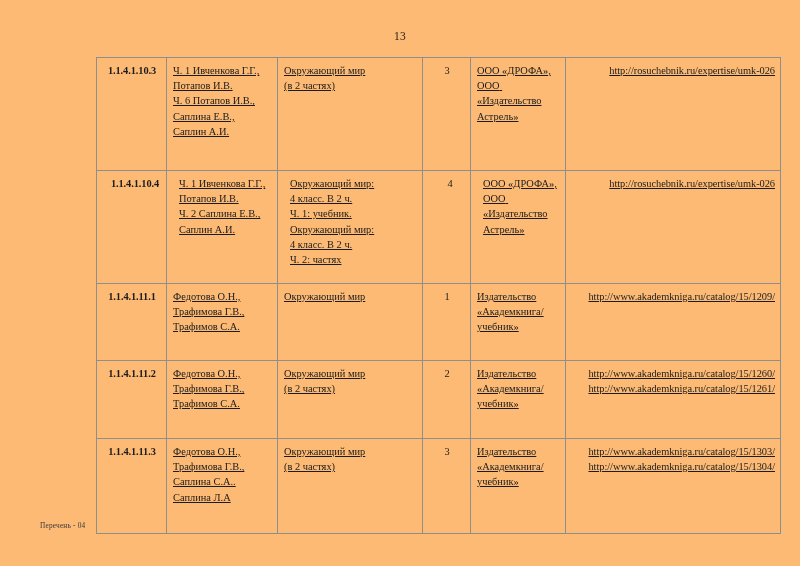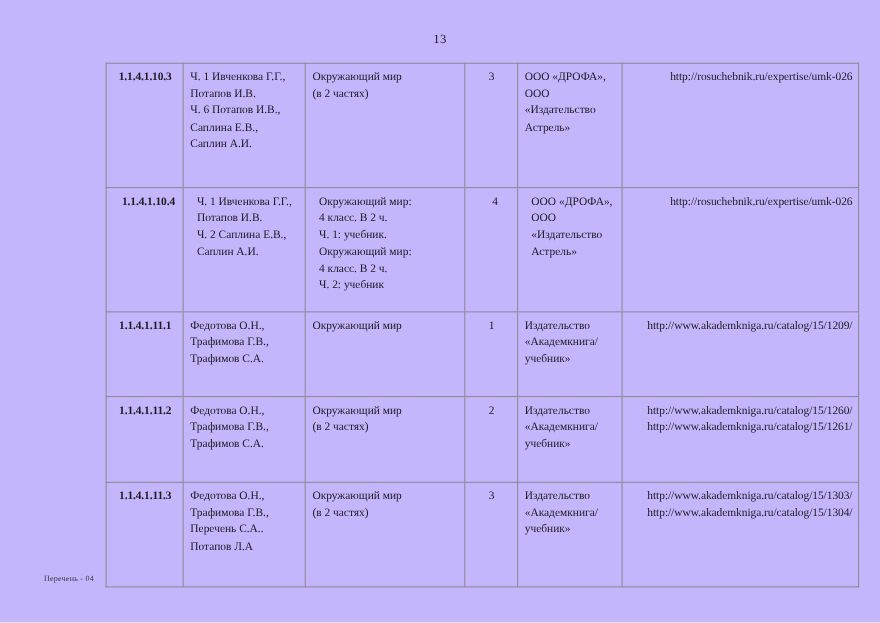--- a/index.html
+++ b/index.html
@@ -8,21 +8,21 @@
     background: #ffffff;
   }
   body {
     font-family: "Liberation Serif", serif;
     color: #121212;
   }
   .page {
     position: relative;
     width: 800px;
     height: 566px;
-    background: #c4b5fd;
+    background: #fdba74;
     overflow: hidden;
   }
   .page-number {
     position: absolute;
     top: 30px;
     left: 0;
     width: 800px;
     text-align: center;
     font-size: 11.5px;
     font-family: "Liberation Serif", serif;
@@ -63,21 +63,21 @@
   }
   .cell-grade {
     text-align: center;
     padding-top: 6px;
   }
   .cell-url {
     word-break: break-all;
     letter-spacing: -0.05px;
     text-align: right;
   }
-  .cell-line { display: block; white-space: pre-wrap; }
+  .cell-line { display: block; white-space: pre-wrap; text-decoration: underline; }
   .row-a td { height: 103px; }
   .row-b td { height: 103px; padding-left: 12px; }
   .row-c td { height: 67px; margin-left: 23px; }
   .row-d td { height: 68px; }
   .row-e td { height: 85px; }
 
   .footer-note {
     position: absolute;
     left: 40px;
     top: 521px;
@@ -136,21 +136,21 @@
           <span class="cell-line">Потапов И.В.</span>
           <span class="cell-line">Ч. 2 Саплина Е.В.,</span>
           <span class="cell-line">Саплин А.И.</span>
         </td>
         <td class="cell-title">
           <span class="cell-line">Окружающий мир:</span>
           <span class="cell-line">4 класс. В 2 ч.</span>
           <span class="cell-line">Ч. 1: учебник.</span>
           <span class="cell-line">Окружающий мир:</span>
           <span class="cell-line">4 класс. В 2 ч.</span>
-          <span class="cell-line">Ч. 2: учебник</span>
+          <span class="cell-line">Ч. 2: частях</span>
         </td>
         <td class="cell-grade">4</td>
         <td class="cell-pub">
           <span class="cell-line">ООО «ДРОФА»,</span>
           <span class="cell-line">ООО «Издательство</span>
           <span class="cell-line">Астрель»</span>
         </td>
         <td class="cell-url">
           <span class="cell-line">http://rosuchebnik.ru/expertise/umk-026</span>
         </td>
@@ -196,22 +196,22 @@
           <span class="cell-line">http://www.akademkniga.ru/catalog/15/1260/</span>
           <span class="cell-line">http://www.akademkniga.ru/catalog/15/1261/</span>
         </td>
       </tr>
 
       <tr class="row-e">
         <td class="cell-code">1.1.4.1.11.3</td>
         <td class="cell-authors">
           <span class="cell-line">Федотова О.Н.,</span>
           <span class="cell-line">Трафимова Г.В.,</span>
-          <span class="cell-line">Перечень С.А..</span>
-          <span class="cell-line">Потапов Л.А</span>
+          <span class="cell-line">Саплина С.А..</span>
+          <span class="cell-line">Саплина Л.А</span>
         </td>
         <td class="cell-title">
           <span class="cell-line">Окружающий мир</span>
           <span class="cell-line">(в 2 частях)</span>
         </td>
         <td class="cell-grade">3</td>
         <td class="cell-pub">
           <span class="cell-line">Издательство</span>
           <span class="cell-line">«Академкнига/учебник»</span>
         </td>

